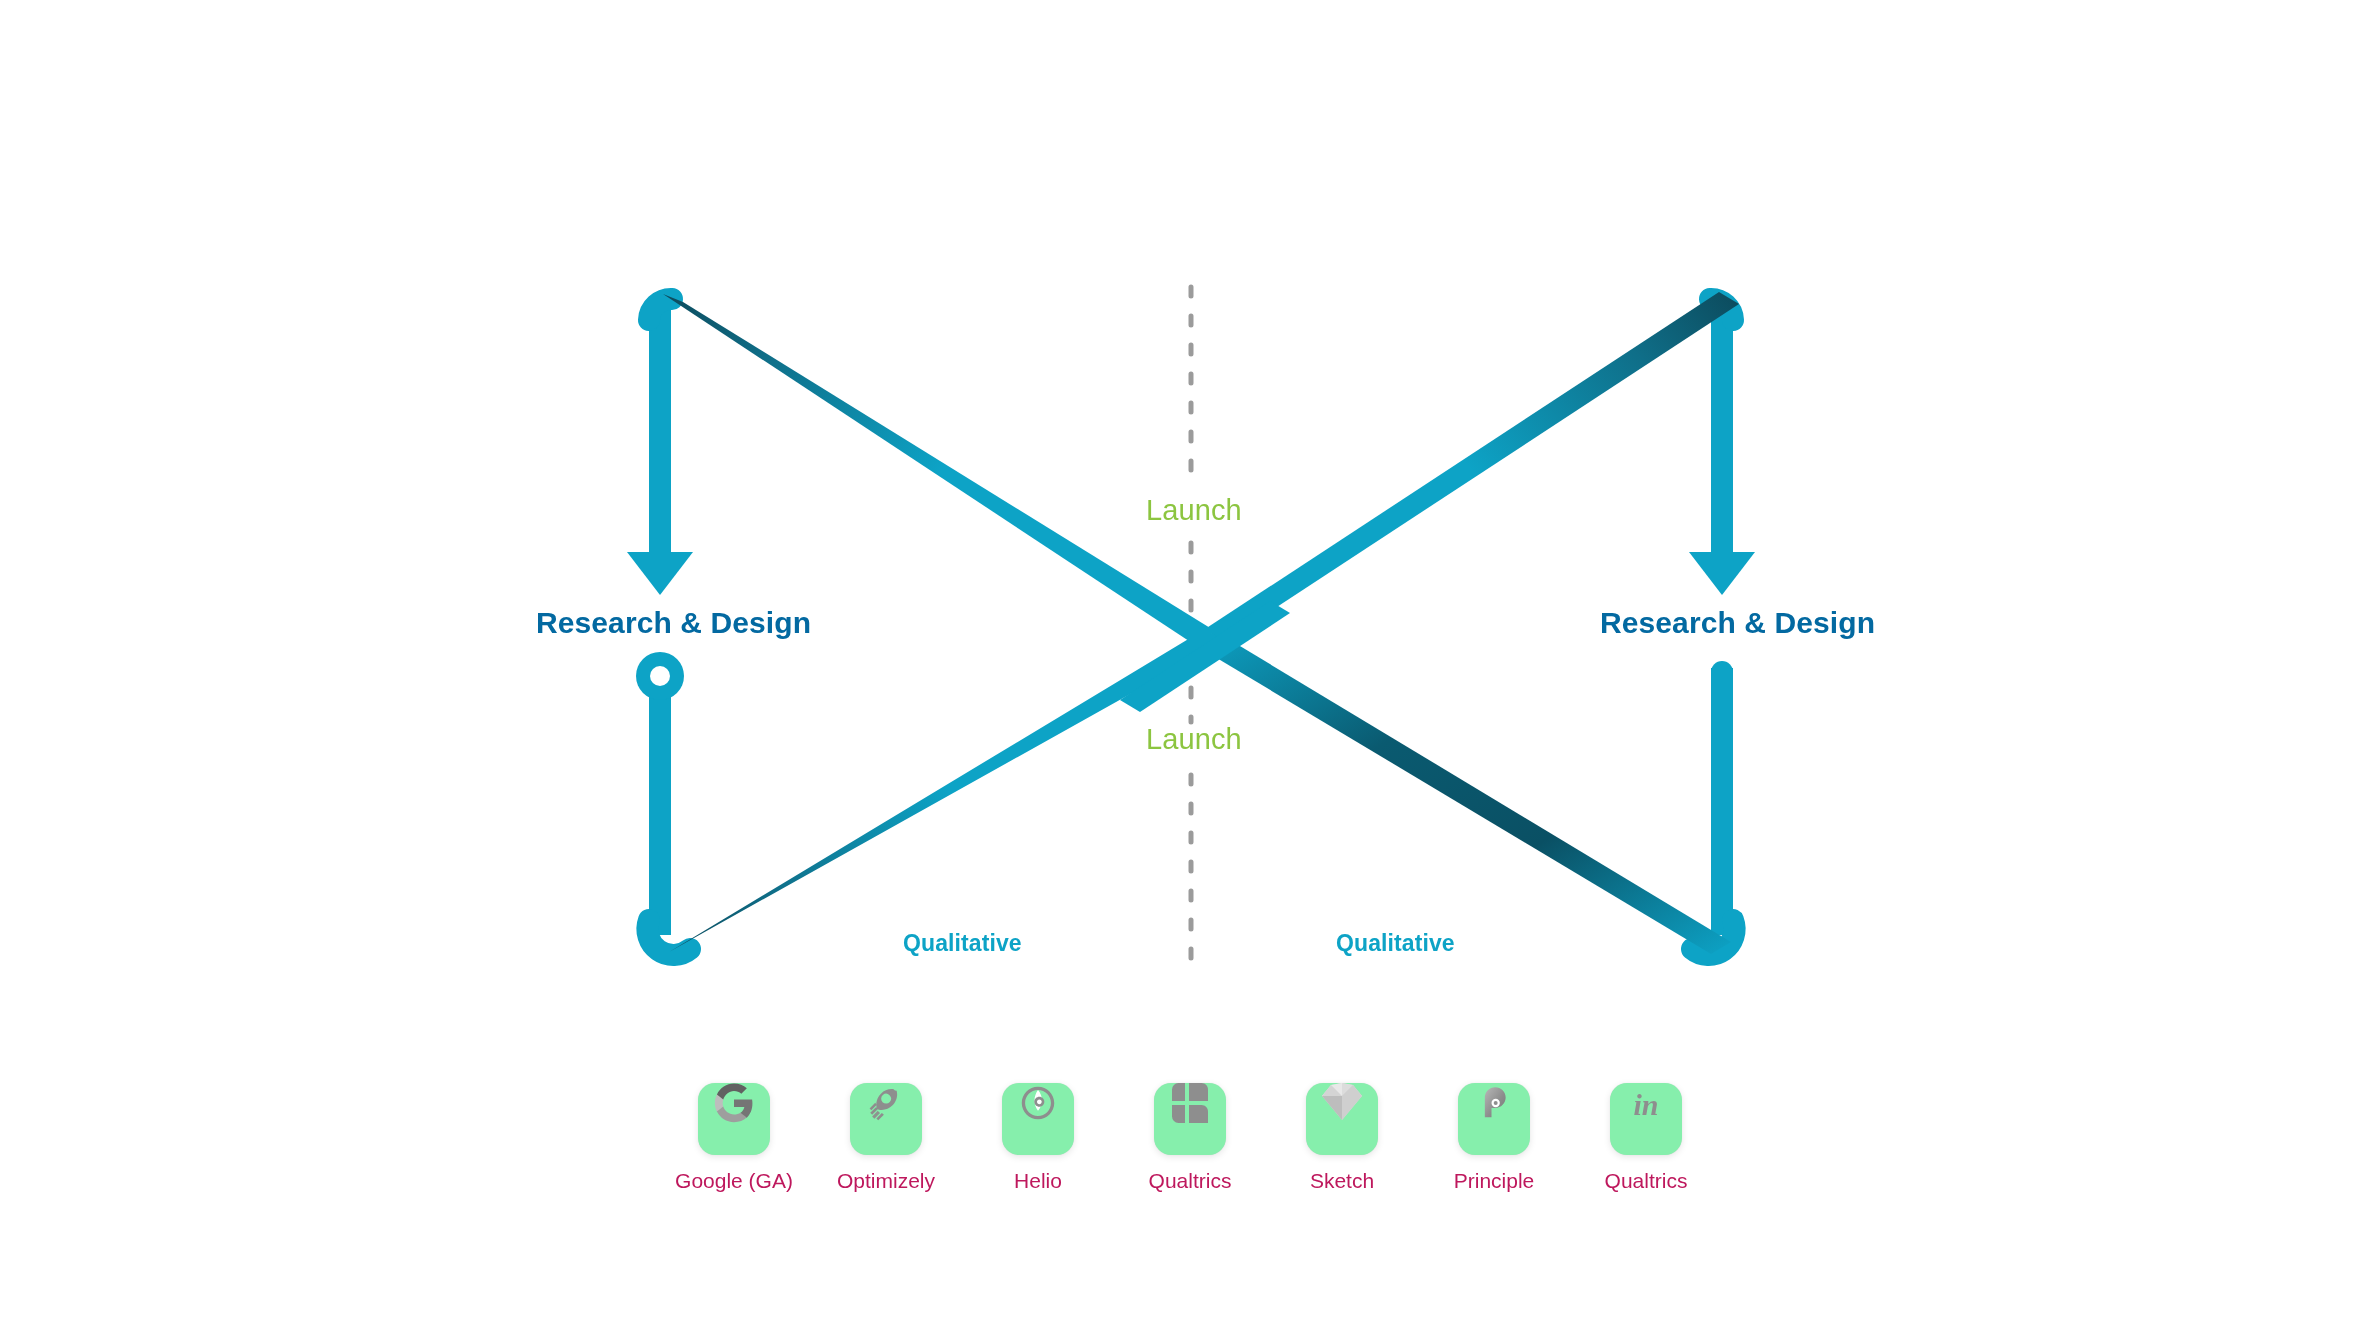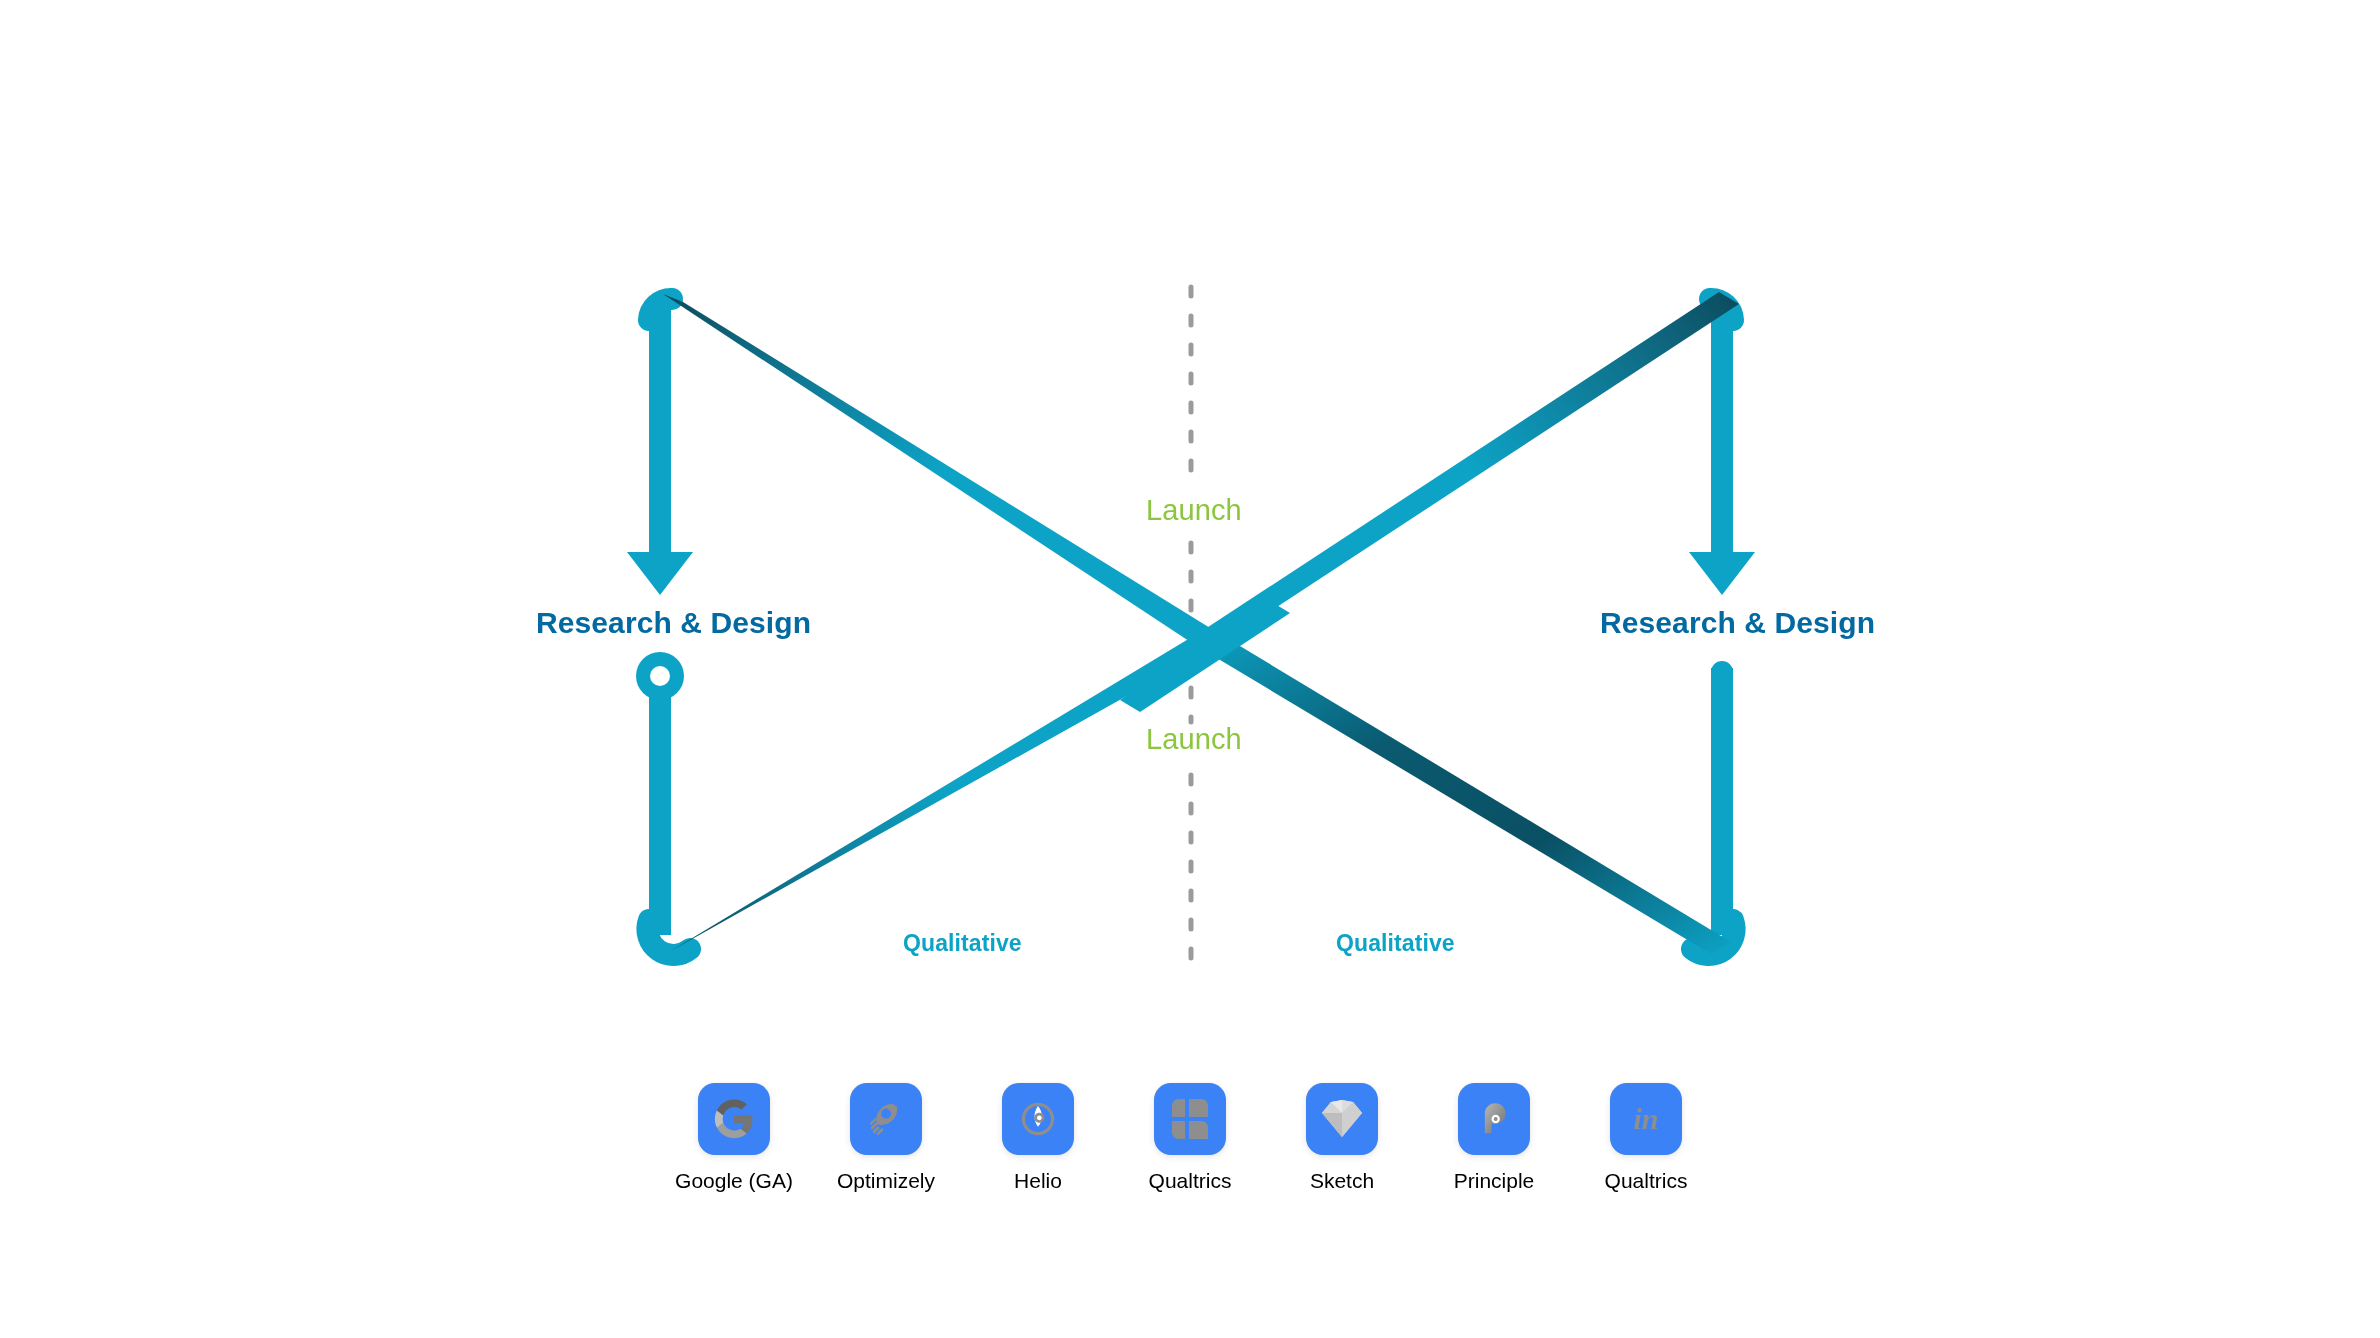--- a/index.html
+++ b/index.html
@@ -80,34 +80,33 @@
   .tool-item {
     width: 118px;
     display: flex;
     flex-direction: column;
     align-items: center;
   }
   .tool-tile {
     width: 72px;
     height: 72px;
     border-radius: 17px;
-    background: #3b82f6;
+    background: #86efac;
     box-shadow: 0 2px 7px rgba(0,0,0,0.10), 0 0 1px rgba(0,0,0,0.10);
     display: flex;
-    align-items: center;
     justify-content: center;
     overflow: hidden;
   }
   .tool-tile svg { display: block; }
   .tool-label {
     margin-top: 14px;
     font-family: "Liberation Sans", sans-serif;
     font-size: 21px;
     font-weight: 400;
-    color: #000000;
+    color: #be185d;
     white-space: nowrap;
     text-align: center;
   }
   
   .tool-item[data-idx="0"] { margin-top: 0px; }
   .tool-item[data-idx="1"] { margin-top: 0px; }
   .tool-item[data-idx="2"] { margin-top: 0px; }
   .tool-item[data-idx="3"] { margin-top: 0px; }
   .tool-item[data-idx="4"] { margin-top: 0px; }
   .tool-item[data-idx="5"] { margin-top: 0px; }

